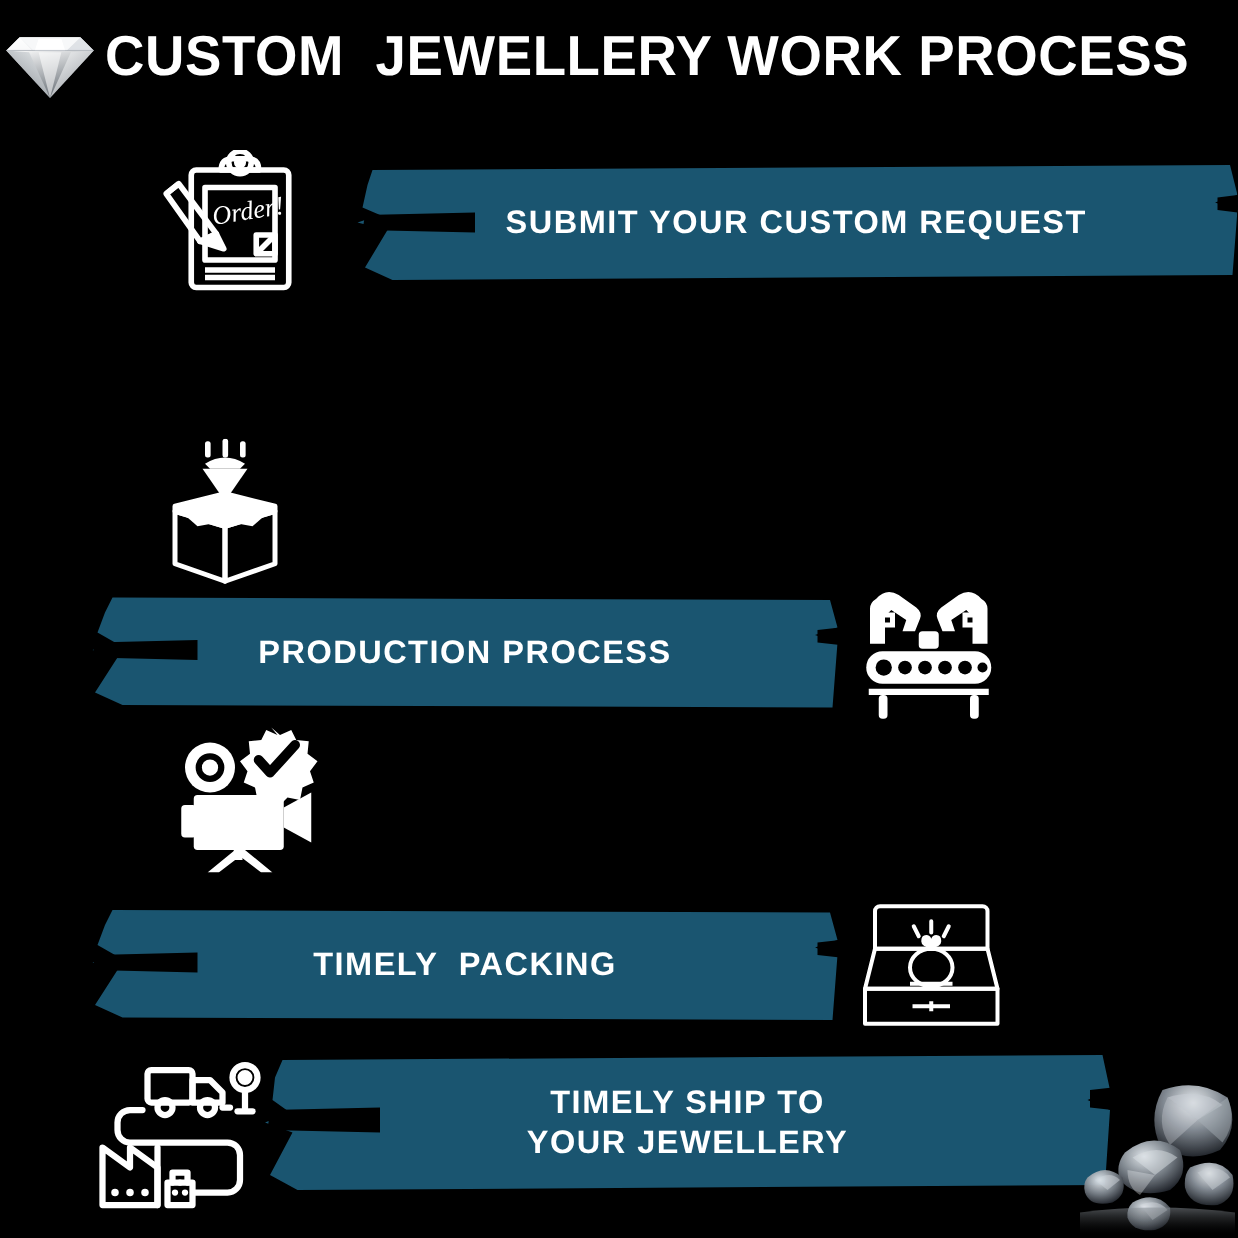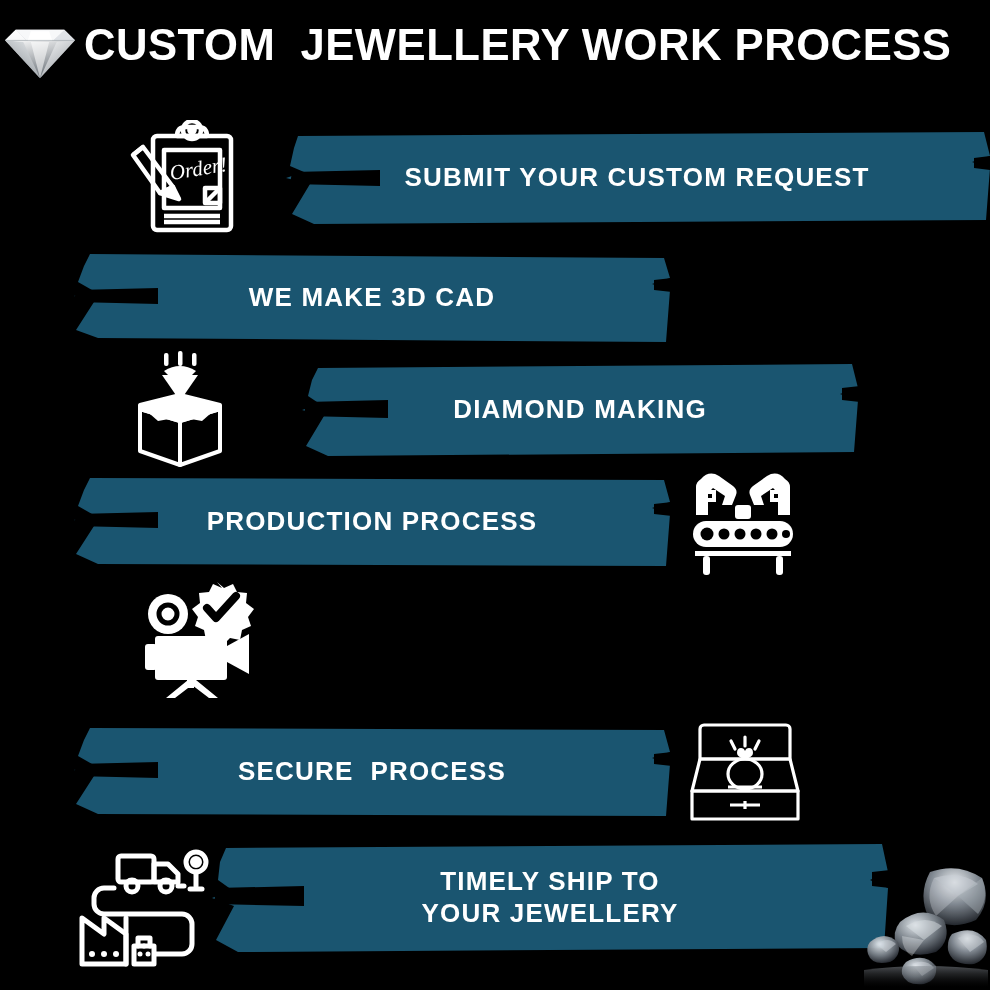--- a/index.html
+++ b/index.html
@@ -154,30 +154,20 @@
         <path d="M8,44 L96,42 L96,58 L6,56 Z" fill="#000000"></path>
         <path d="M690,30 L706,28 L706,42 L690,40 Z" fill="#000000"></path>
       </svg>
       <div class="banner-label">
         <span>SUBMIT YOUR CUSTOM REQUEST</span>
       </div>
     </div>
   </div>
 
   <div class="row" style="top:238px;">
-    <div class="banner" style="left:72px; width:600px;">
-      <svg class="banner-shape" viewBox="0 0 600 100" preserveAspectRatio="none">
-        <path d="M18,6 L592,10 L598,30 L580,36 L598,42 L594,94 L26,90 L4,82 L22,54 L2,48 L20,42 L6,34 L12,18 Z" fill="#1a5570"></path>
-        <path d="M4,42 L86,40 L86,56 L2,54 Z" fill="#000000"></path>
-        <path d="M582,32 L600,30 L600,44 L582,42 Z" fill="#000000"></path>
-      </svg>
-      <div class="banner-label">
-        <span>WE MAKE 3D CAD</span>
-      </div>
-    </div>
   </div>
 
   <div class="row" style="top:350px;">
     <div class="row-icon" style="left:115px;">
       <svg width="124" height="118" viewBox="0 0 124 118">
         <g fill="#ffffff">
           <rect x="46" y="2" width="4.5" height="13" rx="2"></rect>
           <rect x="60" y="0" width="4.5" height="15" rx="2"></rect>
           <rect x="74" y="2" width="4.5" height="13" rx="2"></rect>
           <path d="M44 24 L80 24 L62 50 Z"></path>
@@ -186,30 +176,20 @@
         <g fill="none" stroke="#ffffff" stroke-width="4" stroke-linejoin="round">
           <path d="M22 54 L62 44 L102 54 L102 58 L62 70 L22 58 Z" fill="#ffffff"></path>
           <path d="M22 58 L22 100 L62 114 L62 70 Z"></path>
           <path d="M102 58 L102 100 L62 114 L62 70 Z"></path>
         </g>
         <g fill="#ffffff">
           <path d="M24 56 L50 48 L62 66 L40 70 Z"></path>
           <path d="M100 56 L74 48 L62 66 L84 70 Z"></path>
         </g>
       </svg>
-    </div>
-    <div class="banner" style="left:300px; width:560px;">
-      <svg class="banner-shape" viewBox="0 0 560 100" preserveAspectRatio="none">
-        <path d="M18,8 L552,4 L558,28 L540,34 L558,40 L554,92 L28,96 L6,86 L24,56 L2,50 L20,44 L8,36 L12,20 Z" fill="#1a5570"></path>
-        <path d="M6,42 L88,40 L88,58 L4,56 Z" fill="#000000"></path>
-        <path d="M542,28 L560,26 L560,42 L542,40 Z" fill="#000000"></path>
-      </svg>
-      <div class="banner-label">
-        <span>DIAMOND MAKING</span>
-      </div>
     </div>
   </div>
 
   <div class="row" style="top:462px;padding-left:37px;">
     <div class="banner" style="left:72px; width:600px;">
       <svg class="banner-shape" viewBox="0 0 600 100" preserveAspectRatio="none">
         <path d="M18,6 L592,8 L598,30 L580,36 L598,42 L594,94 L26,92 L4,82 L22,54 L2,48 L20,42 L6,34 L12,18 Z" fill="#1a5570"></path>
         <path d="M4,42 L86,40 L86,56 L2,54 Z" fill="#000000"></path>
         <path d="M582,32 L600,30 L600,44 L582,42 Z" fill="#000000"></path>
       </svg>
@@ -267,21 +247,21 @@
   </div>
 
   <div class="row" style="top:712px;">
     <div class="banner" style="left:72px; width:600px;">
       <svg class="banner-shape" viewBox="0 0 600 100" preserveAspectRatio="none">
         <path d="M18,6 L592,8 L598,30 L580,36 L598,42 L594,94 L26,92 L4,82 L22,54 L2,48 L20,42 L6,34 L12,18 Z" fill="#1a5570"></path>
         <path d="M4,42 L86,40 L86,56 L2,54 Z" fill="#000000"></path>
         <path d="M582,32 L600,30 L600,44 L582,42 Z" fill="#000000"></path>
       </svg>
       <div class="banner-label">
-        <span>SECURE  PROCESS</span>
+        <span>TIMELY  PACKING</span>
       </div>
     </div>
     <div class="row-icon" style="left:680px;">
       <svg width="110" height="110" viewBox="0 0 110 110">
         <g fill="none" stroke="#ffffff" stroke-width="3.2" stroke-linejoin="round">
           <path d="M14 8 h82 a4 4 0 0 1 4 4 v30 h-90 v-30 a4 4 0 0 1 4 -4 z"></path>
           <path d="M10 42 h90"></path>
           <path d="M10 42 L2 74 h106 L100 42"></path>
           <path d="M2 74 h106 v28 h-106 z"></path>
           <path d="M40 88 h30 M55 84 v8"></path>

